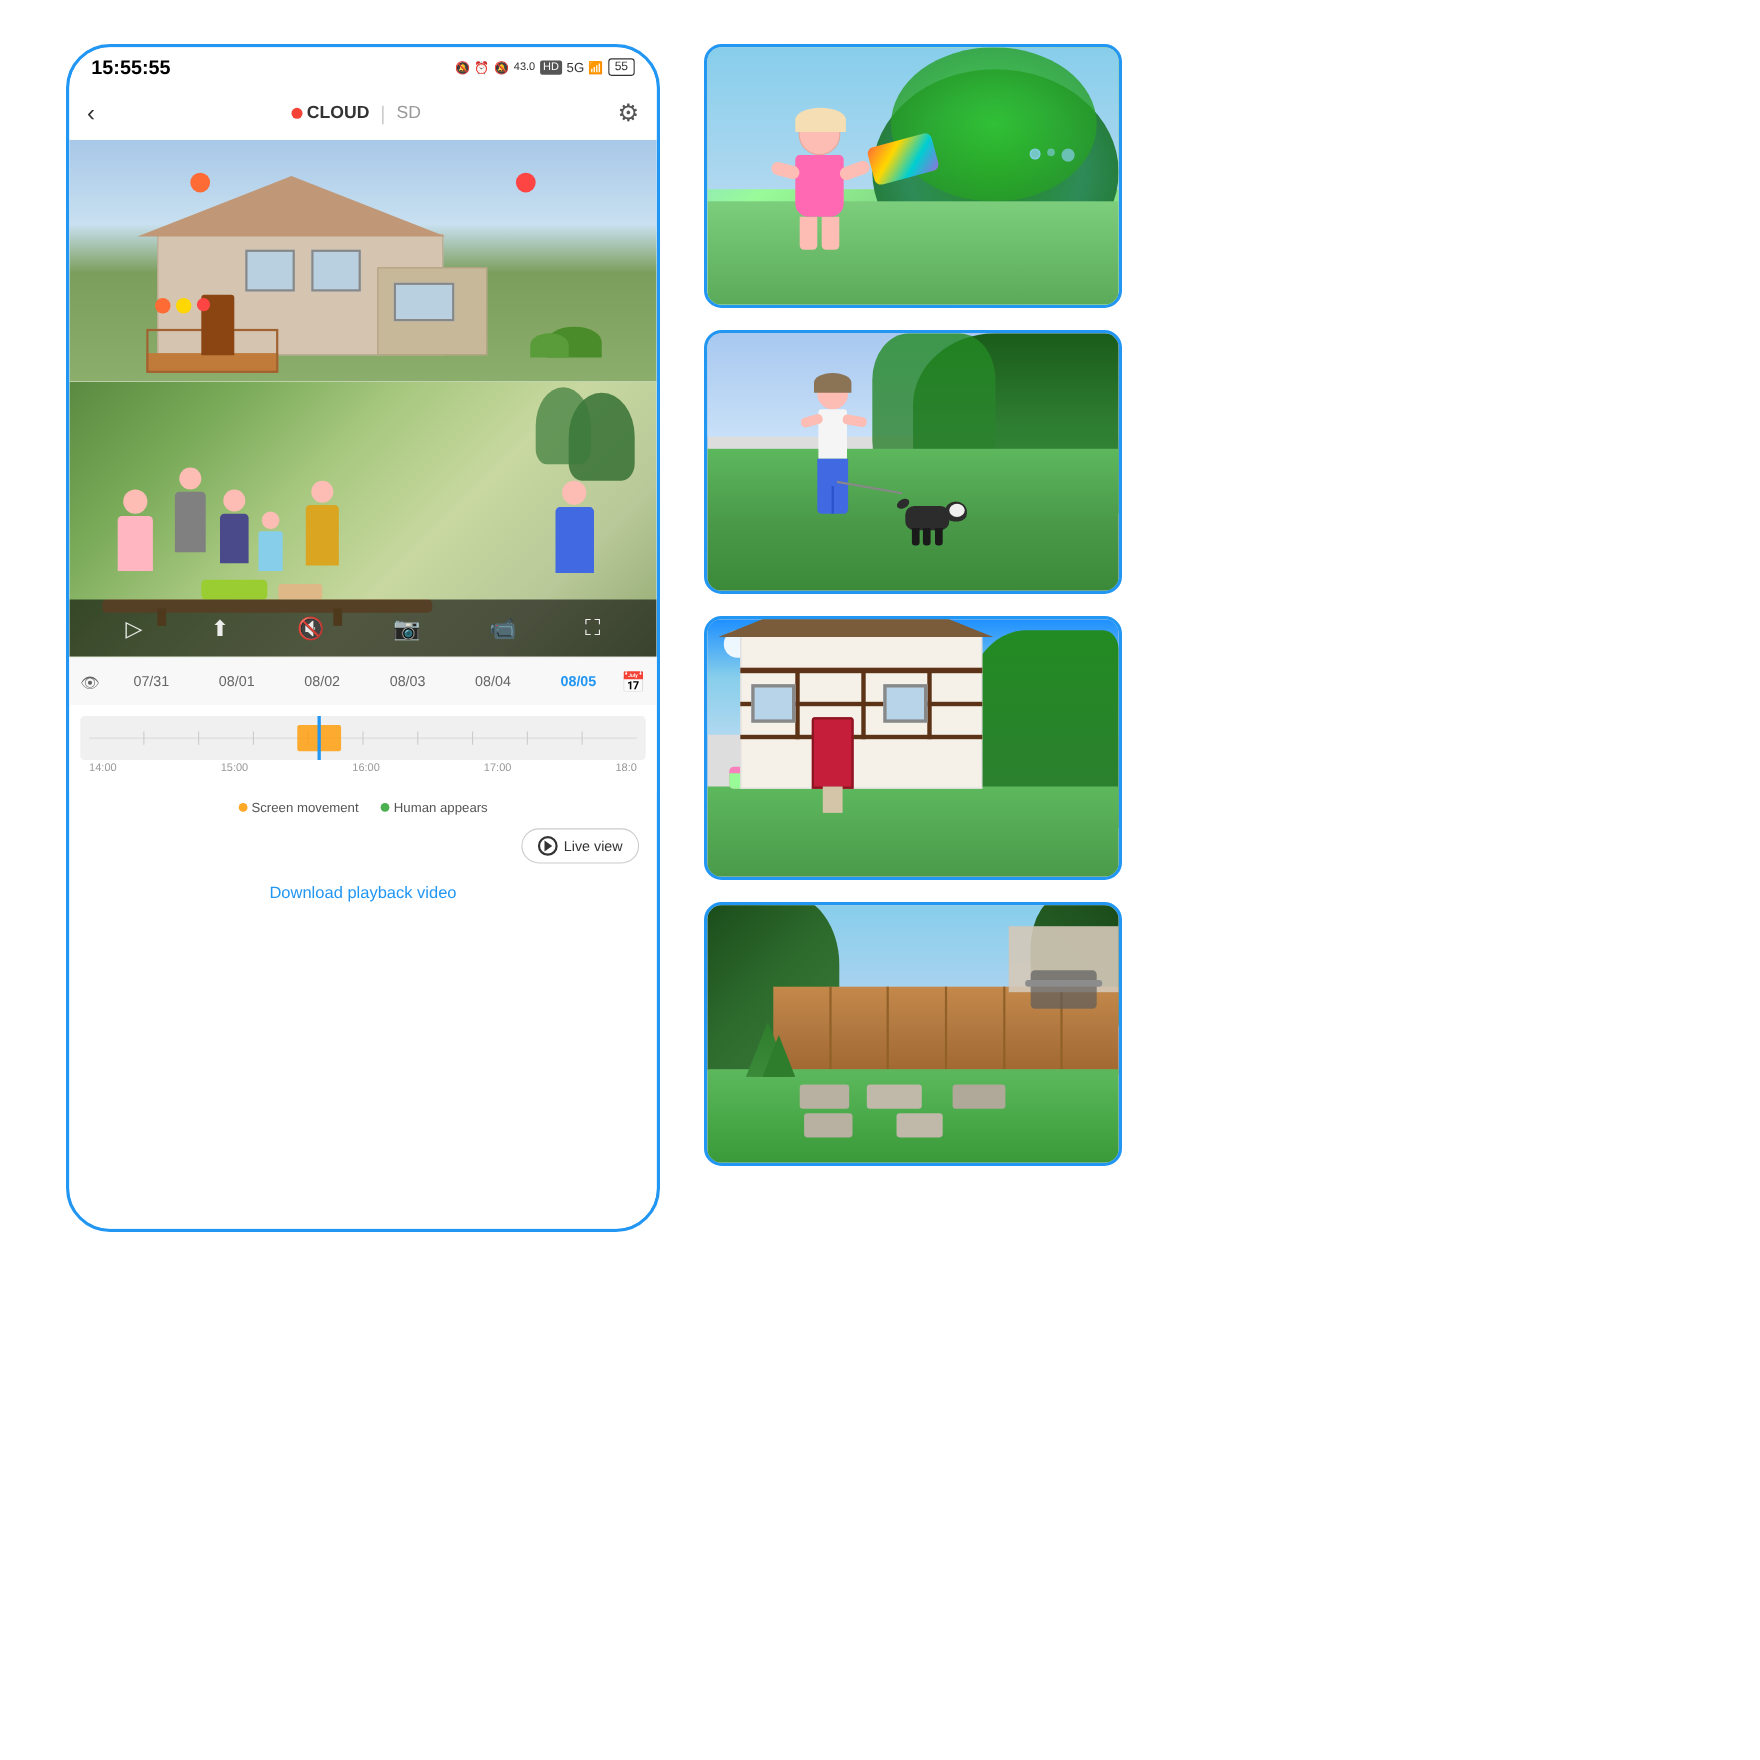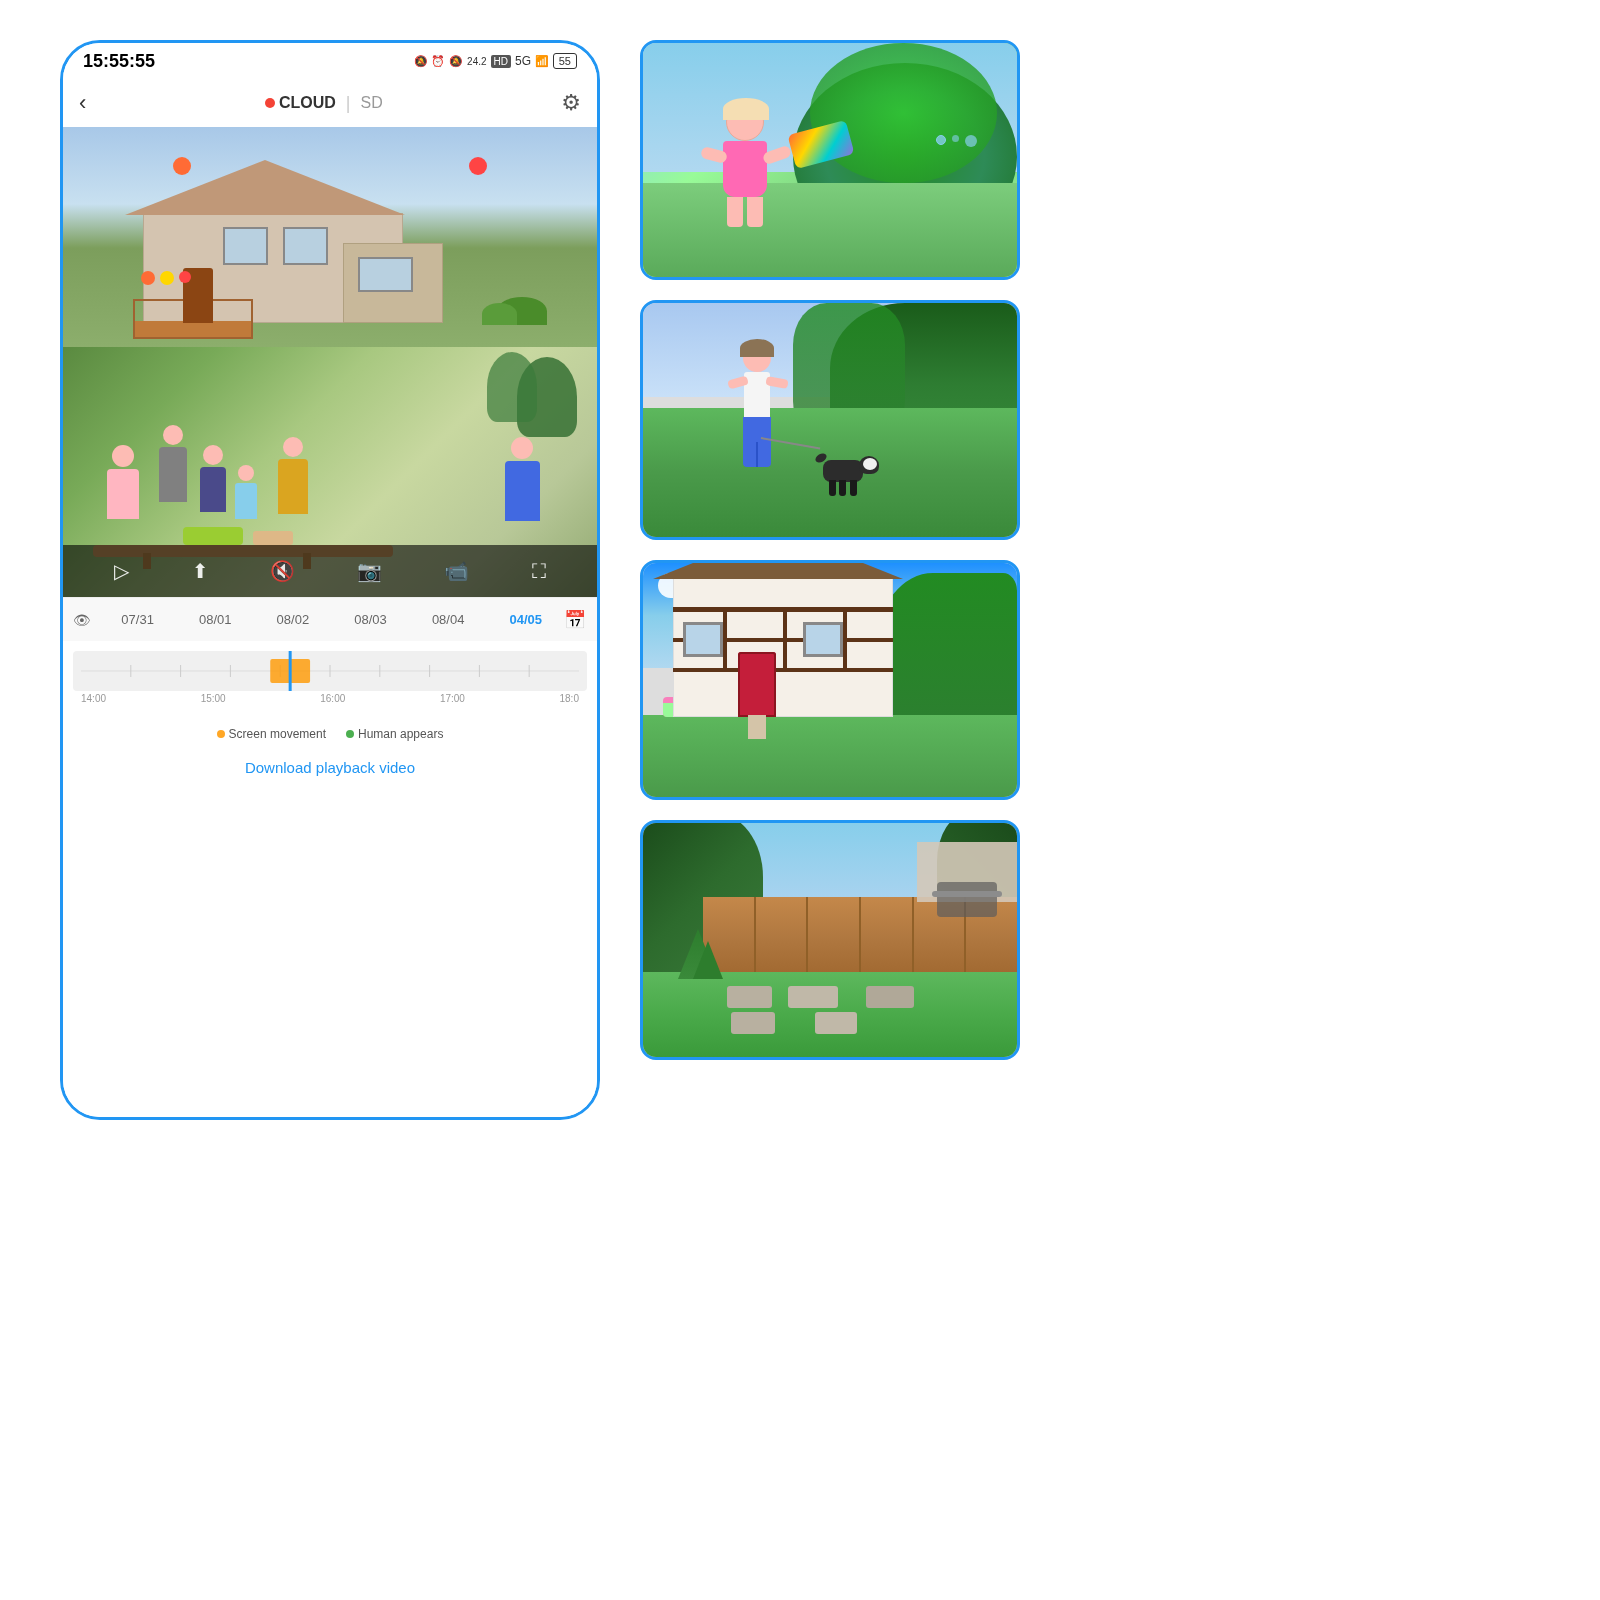--- a/index.html
+++ b/index.html
@@ -275,21 +275,21 @@
 
 <div class="phone-container">
   <div class="phone-inner">
 
     <div class="status-bar">
       <span class="status-time">15:55:55</span>
       <div class="status-icons">
         <span>🔕</span>
         <span>⏰</span>
         <span>🔕</span>
-        <span style="font-size:10px;">24.2</span>
+        <span style="font-size:10px;">43.0</span>
         <span style="font-size:10px;background:#555;color:#fff;padding:1px 3px;border-radius:2px;">HD</span>
         <span style="font-size:12px;">5G</span>
         <span>📶</span>
         <span style="border:1.5px solid #333;border-radius:3px;padding:1px 5px;font-size:11px;">55</span>
       </div>
     </div>
 
     <div class="nav-bar">
       <span class="nav-back">‹</span>
       <div class="nav-tabs">
@@ -396,21 +396,21 @@
 
     <div class="phone-bottom-content">
 
       <div class="date-selector">
         <span class="date-eye">👁</span>
         <span class="date-item">07/31</span>
         <span class="date-item">08/01</span>
         <span class="date-item">08/02</span>
         <span class="date-item">08/03</span>
         <span class="date-item">08/04</span>
-        <span class="date-item active">04/05</span>
+        <span class="date-item active">08/05</span>
         <span class="date-cal-icon">📅</span>
       </div>
 
       <div class="timeline-container">
         <div class="timeline-bar">
 
           <div style="display:flex;height:100%;align-items:center;padding:0 8px;">
             <div style="flex:1;height:100%;position:relative;">
 
               <div style="position:absolute;inset:0;display:flex;align-items:center;">
@@ -448,20 +448,26 @@
         <div class="legend-item">
           <span class="legend-dot" style="background:#FFA726;"></span>
           <span>Screen movement</span>
         </div>
         <div class="legend-item">
           <span class="legend-dot" style="background:#4CAF50;"></span>
           <span>Human appears</span>
         </div>
       </div>
 
+      <div class="live-view-container">
+        <div class="live-view-btn">
+          <div class="live-play-icon"></div>
+          <span>Live view</span>
+        </div>
+      </div>
 
       <div class="download-link">Download playback video</div>
     </div>
   </div>
 </div>
 
 <div class="thumbnails-container">
 
   <div class="thumbnail">
     <div style="width:100%;height:100%;position:relative;overflow:hidden;background:linear-gradient(135deg,#87CEEB 0%,#98FB98 30%,#7CCD7C 60%,#90EE90 100%);">

